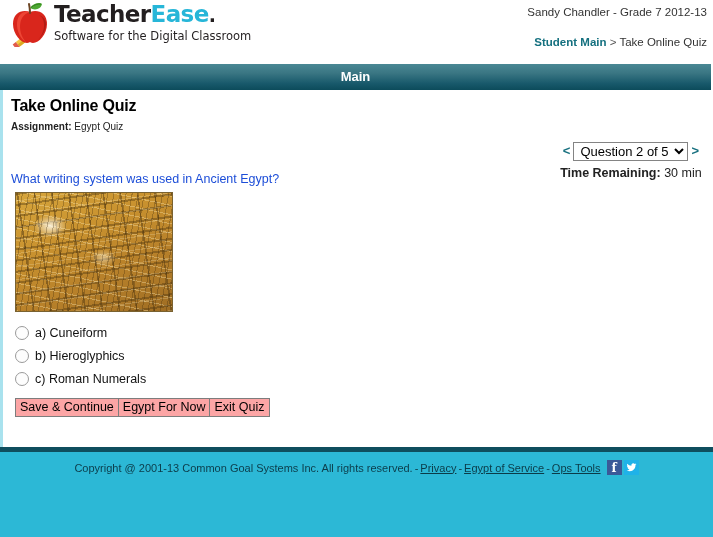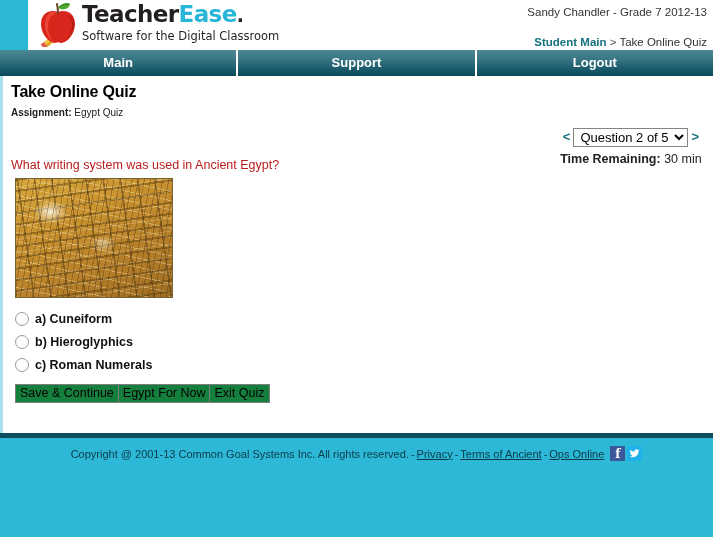--- a/index.html
+++ b/index.html
@@ -17,23 +17,22 @@
   }
   .page {
     position: relative;
     width: 713px;
     height: 537px;
   }
 
   
   .header {
     position: relative;
-    height: 50px;
+    height: 64px;
     background: #ffffff;
-    margin-left: 28px;
   }
   .logo-block {
     position: absolute;
     left: 8px;
     top: 1px;
     display: flex;
     align-items: flex-start;
   }
   .apple-mark {
     position: relative;
@@ -85,20 +84,21 @@
     font-weight: bold;
     text-decoration: none;
   }
   .breadcrumb .sep { color: #555; font-weight: normal; }
 
   
   .navbar {
     display: flex;
     height: 26px;
     background: linear-gradient(to bottom, #4a8894 0%, #3a7683 35%, #18596b 75%, #0c4b5b 100%);
+    flex-direction: column;
   }
   .nav-tab {
     flex: 1 1 0;
     text-align: center;
     color: #ffffff;
     font-size: 13px;
     font-weight: bold;
     line-height: 26px;
     border-right: 2px solid #ffffff;
     cursor: pointer;
@@ -156,21 +156,21 @@
   .time-row {
     margin-top: 5px;
     font-size: 12.5px;
     text-align: center;
   }
   .time-row .lbl { font-weight: bold; }
 
   .question-text {
     margin: 40px 0 6px 2px;
     font-size: 12.5px;
-    color: #b91c1c;
+    color: #1d4ed8;
   }
 
   
   .q-image {
     width: 156px;
     height: 118px;
     border: 1px solid #7a6230;
     margin-left: 6px;
     position: relative;
     overflow: hidden;
@@ -213,31 +213,31 @@
   .opt-radio {
     width: 12px;
     height: 12px;
     border-radius: 50%;
     border: 1px solid #9a9a9a;
     background: #fdfdfd;
     margin-right: 6px;
     flex: none;
     cursor: pointer;
   }
-  .opt-label { cursor: pointer; color: #111; font-weight: bold; }
+  .opt-label { cursor: pointer; color: #111; }
 
   .btn-row {
     margin: 12px 0 0 6px;
     display: flex;
   }
   .btn {
     font-family: "Liberation Sans", sans-serif;
     font-size: 12.5px;
     color: #000;
-    background: #15803d;
+    background: #fca5a5;
     border: 1px solid #7d7d7d;
     padding: 1px 4px;
     margin-right: -1px;
     cursor: pointer;
     line-height: 15px;
   }
 
   
   .divider {
     height: 5px;
@@ -374,23 +374,23 @@
     </div>
   </div>
 
   <div class="divider"></div>
   <div class="footer">
     <div class="footer-inner">
       <span>Copyright @ 2001-13 Common Goal Systems Inc. All rights reserved.</span>
         <span class="footer-sep"> - </span>
         <a href="#">Privacy</a>
         <span class="footer-sep"> - </span>
-        <a href="#">Terms of Ancient</a>
+        <a href="#">Egypt of Service</a>
         <span class="footer-sep"> - </span>
-        <a href="#">Ops Online</a>
+        <a href="#">Ops Tools</a>
       <span class="social">
         <span class="fb-icon">f</span>
         <span class="tw-icon">
           <svg width="11" height="11" viewBox="0 0 16 16" aria-hidden="true">
             <path fill="#ffffff" d="M15 3.3c-.5.25-1.1.4-1.7.48.6-.37 1.06-.95 1.28-1.64-.57.34-1.2.58-1.86.71A2.9 2.9 0 0 0 7.8 5.5 8.3 8.3 0 0 1 1.8 2.4a2.9 2.9 0 0 0 .9 3.9c-.48-.01-.93-.15-1.33-.37v.04c0 1.4 1 2.58 2.33 2.85-.44.12-.9.14-1.32.05a2.92 2.92 0 0 0 2.72 2.03A5.85 5.85 0 0 1 1 12.1a8.25 8.25 0 0 0 4.48 1.32c5.37 0 8.3-4.46 8.3-8.32v-.38c.57-.41 1.06-.93 1.45-1.52z"></path>
           </svg>
         </span>
       </span>
     </div>
   </div>

